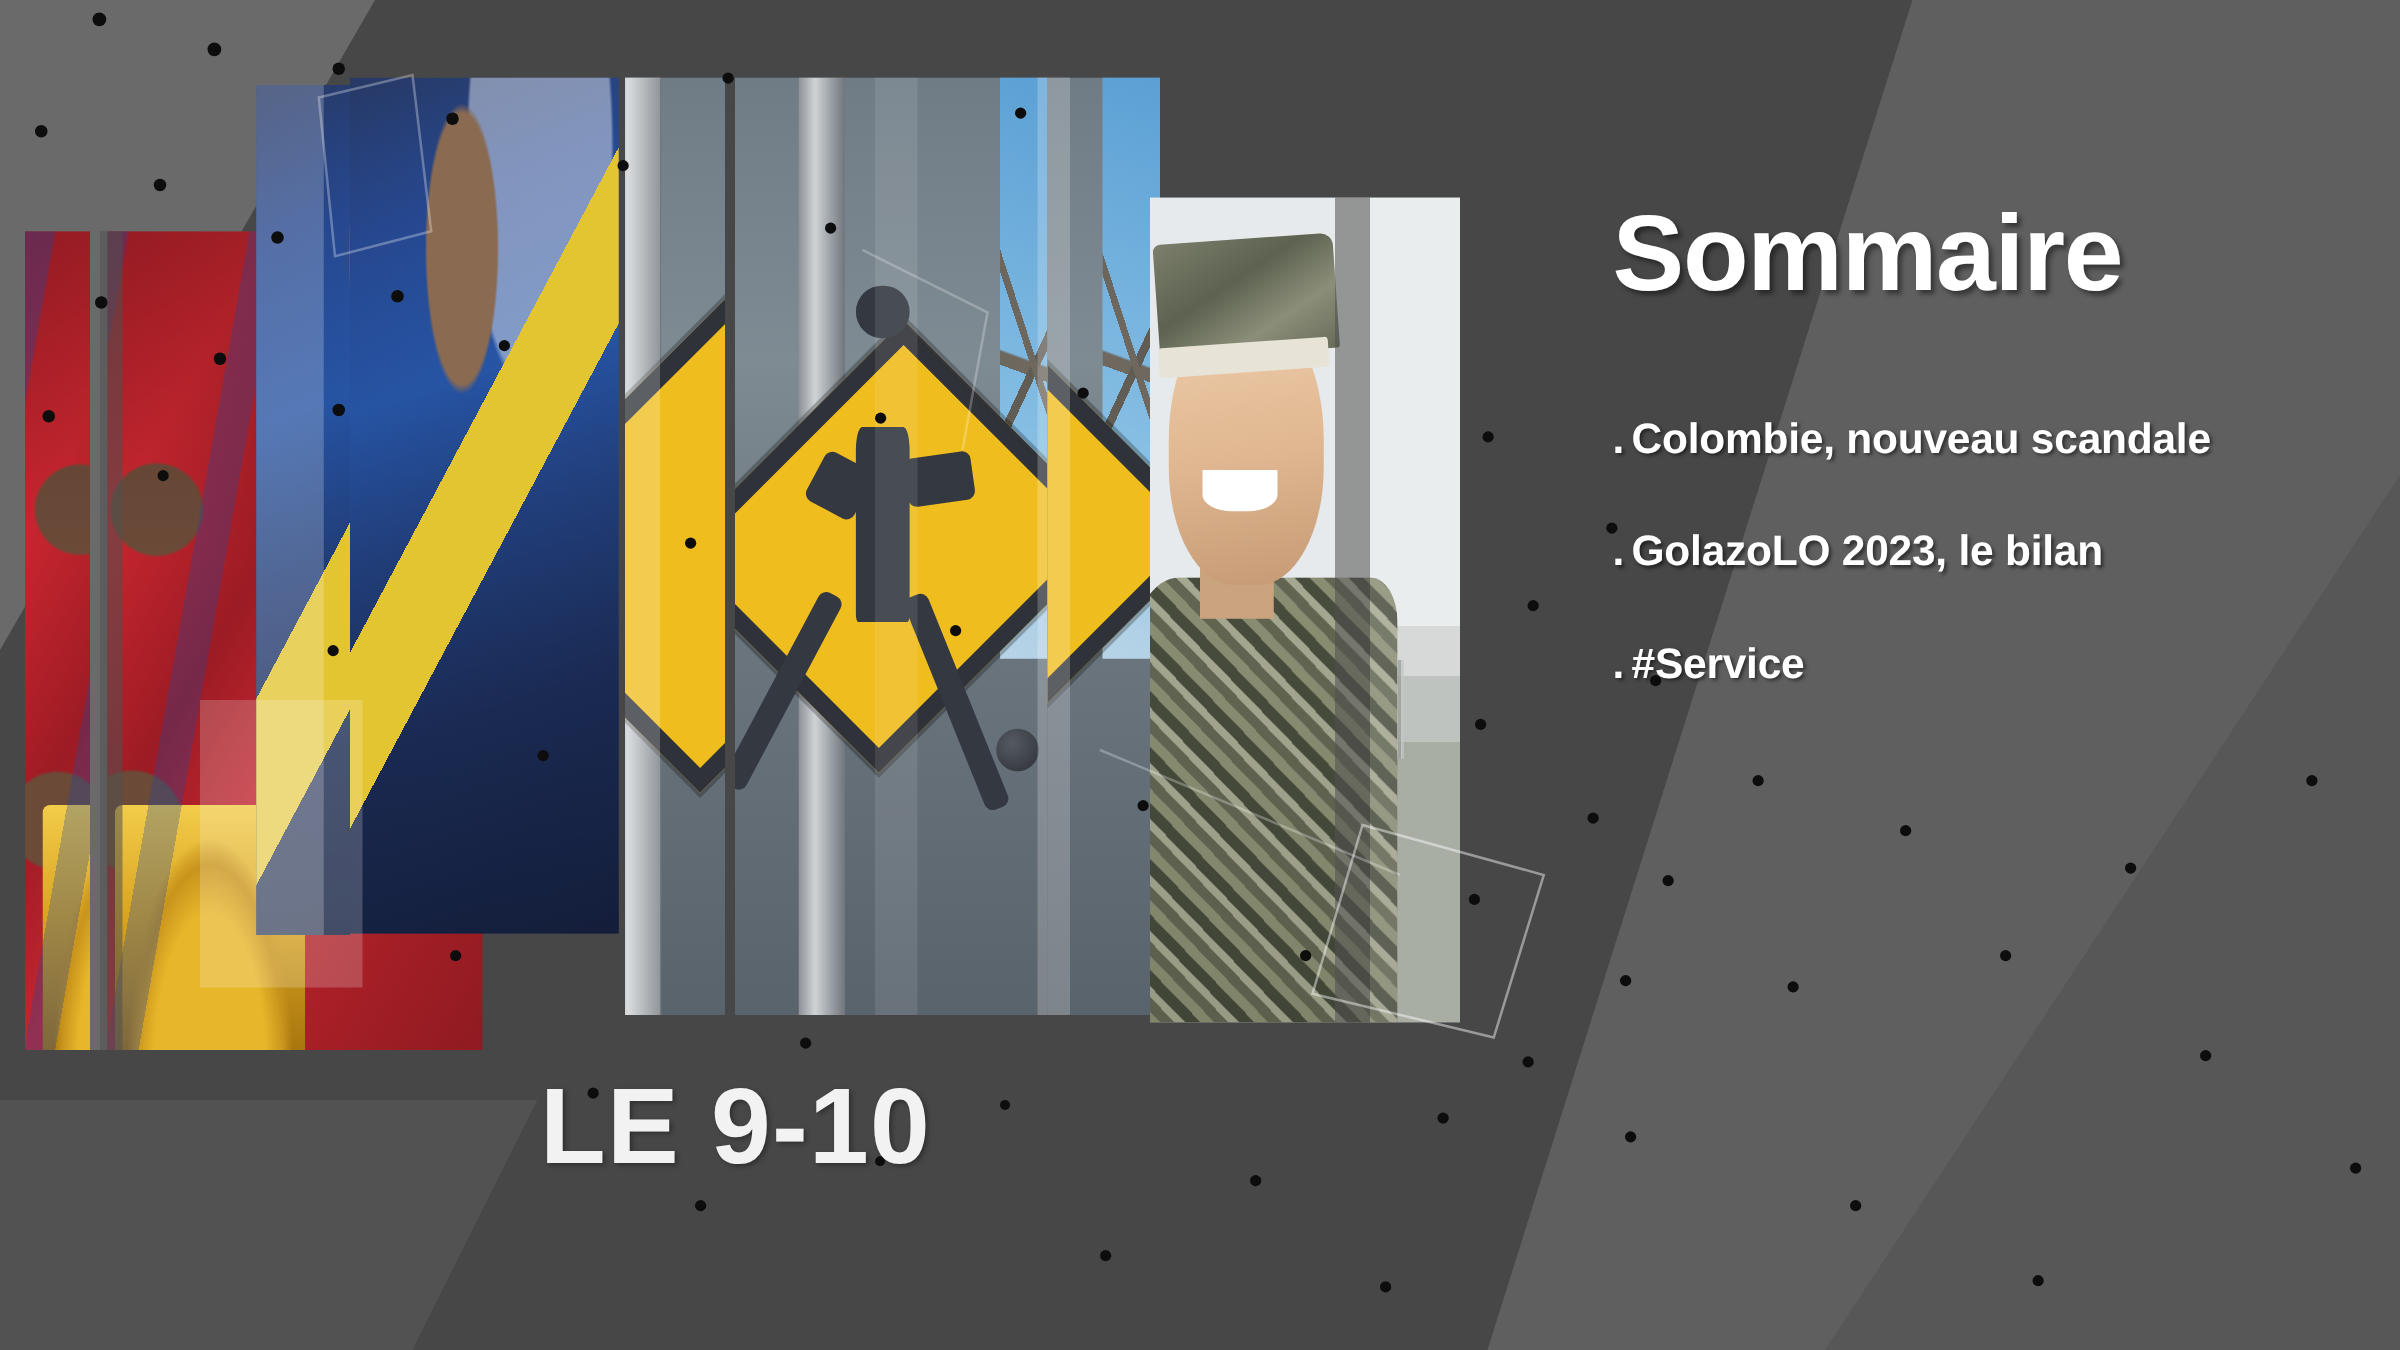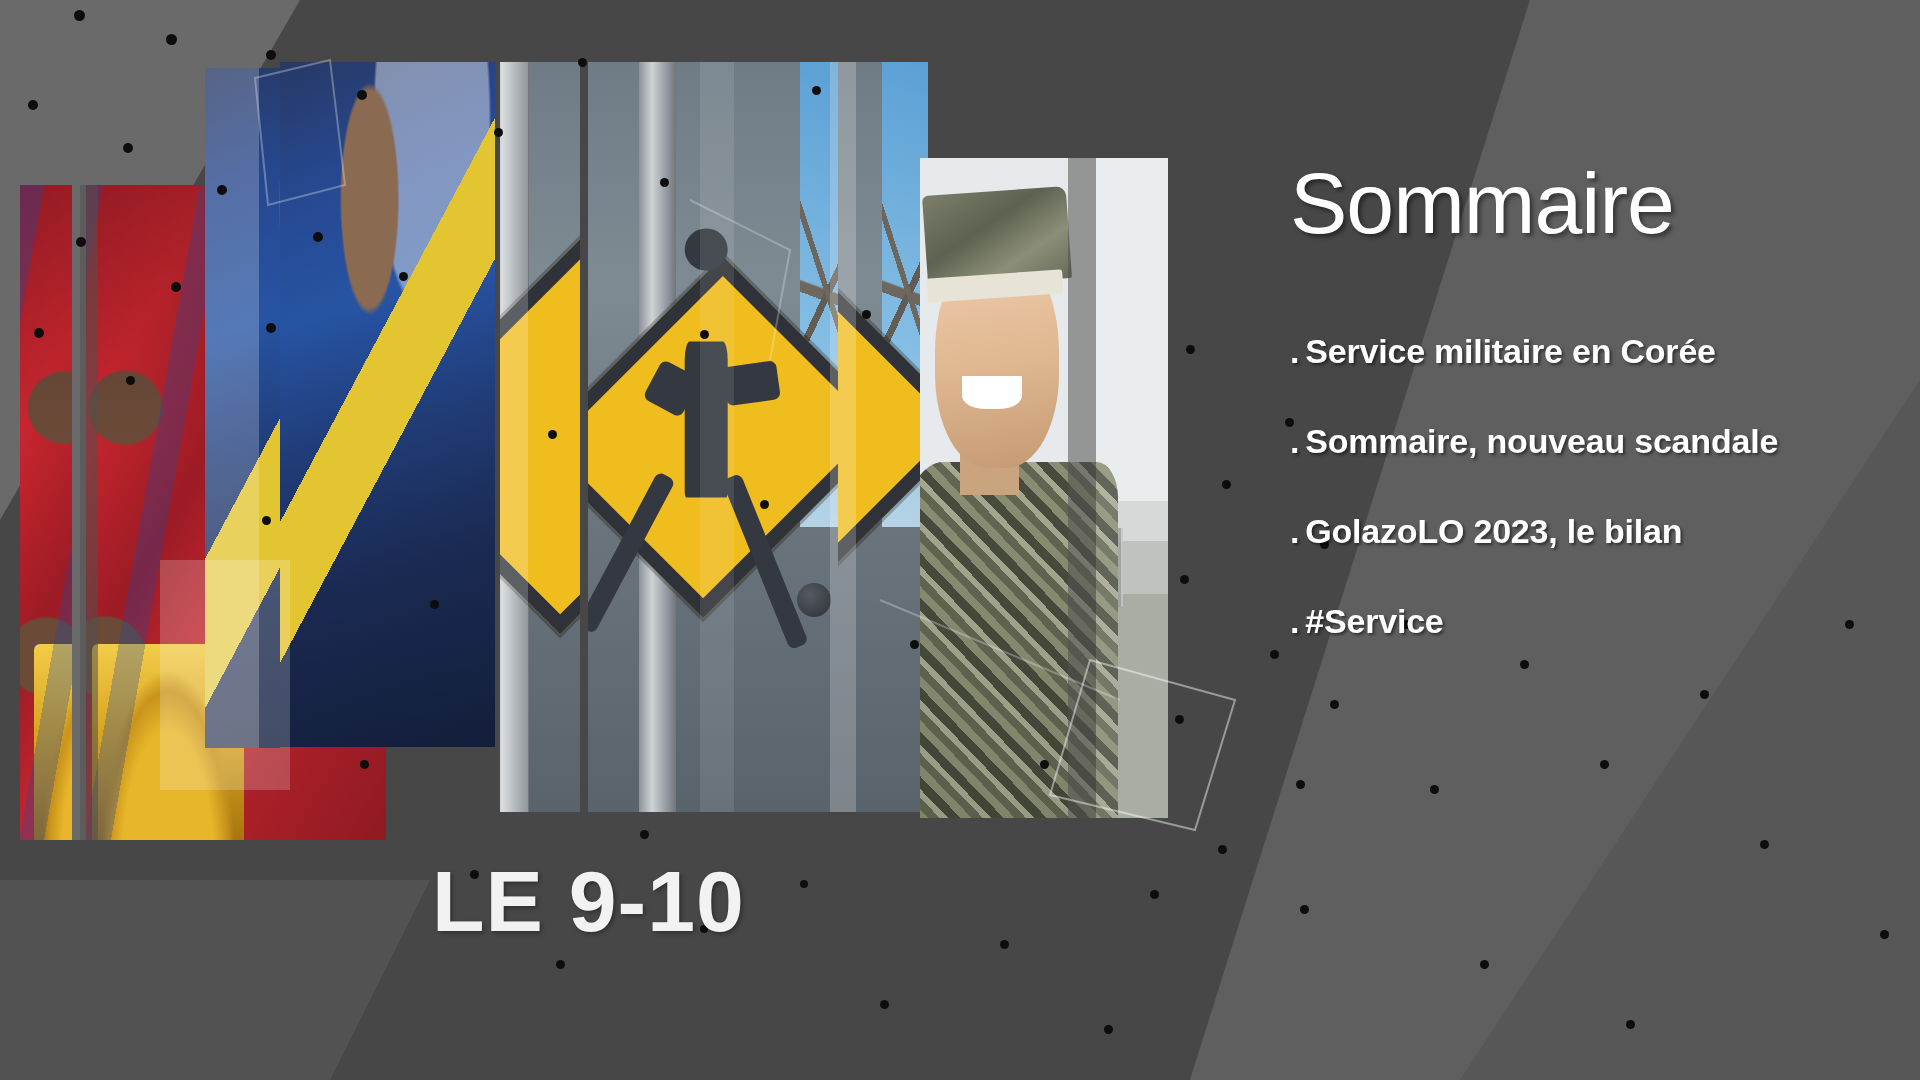--- a/index.html
+++ b/index.html
@@ -219,21 +219,21 @@
   
   .pane { position:absolute; background:rgba(255,255,255,.22); }
   .pane-dim { position:absolute; background:rgba(80,80,80,.55); }
   .gapbar { position:absolute; background:#6a6a6a; }
 
   
   #panel { position:absolute; left:1290px; top:160px; width:600px; }
 
   #title {
     font-size:86px;
-    font-weight:400;
+    font-weight:700;
     letter-spacing:-1px;
     color:#ffffff;
     text-shadow:3px 3px 4px rgba(0,0,0,.45);
     line-height:1;
     margin-bottom:86px;
     white-space:nowrap;
   }
 
   .agenda-item {
     font-size:34px;
@@ -417,26 +417,23 @@
     <span class="dot" style="left:1480px;top:960px; width:9px;  height:9px;"></span>
     <span class="dot" style="left:1626px;top:1020px;width:9px;  height:9px;"></span>
     <span class="dot" style="left:910px; top:640px; width:9px;  height:9px;"></span>
     <span class="dot" style="left:262px; top:516px; width:9px;  height:9px;"></span>
   </div>
 
   <div id="panel">
 
     <div id="title">Sommaire</div>
 
+
     <div class="agenda-item">
-      <span class="bullet">.</span><span>Service militaire en Corée</span>
-    </div>
-
-    <div class="agenda-item">
-      <span class="bullet">.</span><span>Sommaire, nouveau scandale</span>
+      <span class="bullet">.</span><span>Colombie, nouveau scandale</span>
     </div>
 
     <div class="agenda-item">
       <span class="bullet">.</span><span>GolazoLO 2023, le bilan</span>
     </div>
 
     <div class="agenda-item">
       <span class="bullet">.</span><span>#Service</span>
     </div>
 

